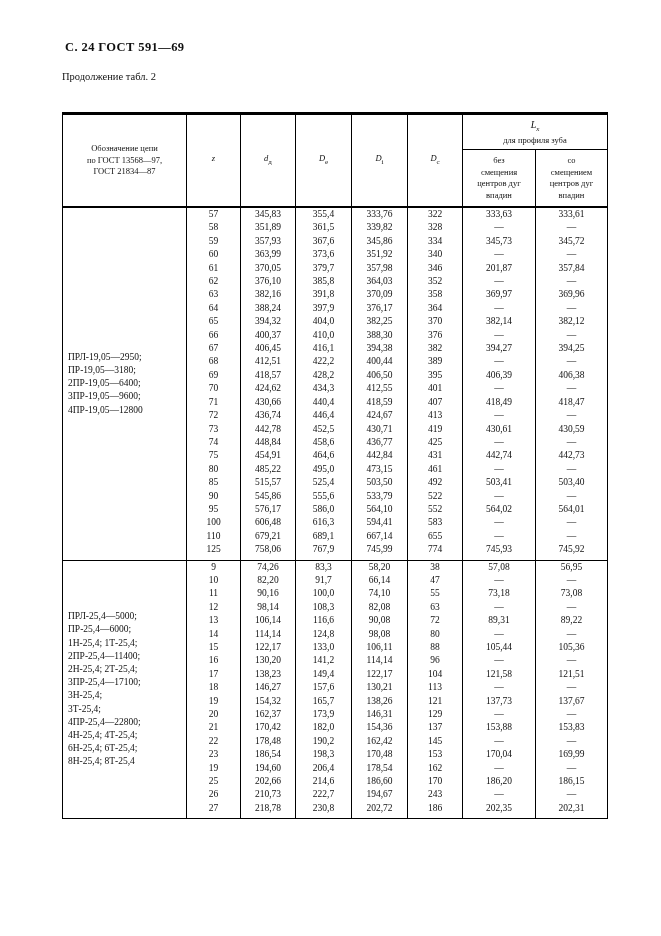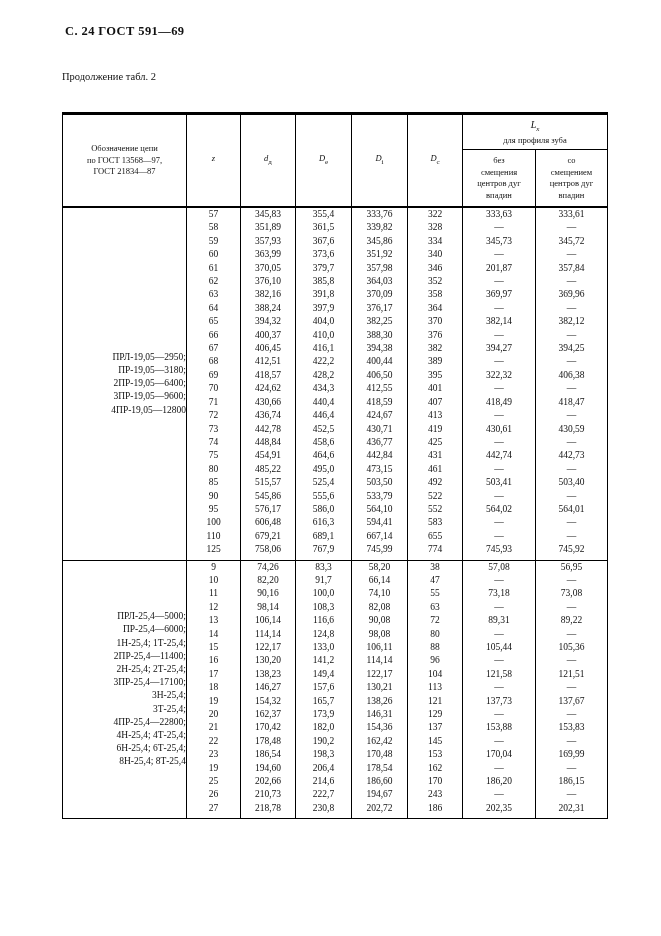--- a/index.html
+++ b/index.html
@@ -1,37 +1,37 @@
 <!DOCTYPE html>
 <html><head>
 <meta charset="utf-8">
 <style>
   html,body{margin:0;padding:0;background:#e8e8e8;}
   .page{position:relative;width:661px;height:936px;background:#ffffff;color:#111;
         font-family:"Liberation Serif","DejaVu Serif",serif;overflow:hidden;}
-  .doc-header{position:absolute;left:65px;top:24px;font-weight:bold;font-size:12.5px;letter-spacing:.4px;}
+  .doc-header{position:absolute;left:65px;top:40px;font-weight:bold;font-size:12.5px;letter-spacing:.4px;}
   .continuation{position:absolute;left:62px;width:545px;top:71px;text-align:left;font-size:10.5px;}
   .caption{position:absolute;left:62px;width:545px;top:89px;text-align:center;font-size:10px;}
   table.gost{position:absolute;left:62px;top:112px;width:545px;border-collapse:collapse;table-layout:fixed;
              border-top:3px solid #000;border-bottom:1.5px solid #000;}
   .gost th,.gost td{border-left:1.5px solid #000;border-right:1.5px solid #000;padding:0;
                     font-weight:normal;text-align:center;vertical-align:middle;}
   .gost thead{border-bottom:2px solid #000;}
   .gost thead th{font-size:8.5px;line-height:11.5px;}
   th.sym{font-size:10px;}
   th.sym i{font-style:italic;}
   th.sym sub,.l-sym sub{font-size:7px;}
   .l-head{height:34px;vertical-align:middle;}
   .l-sym{font-size:10px;font-style:italic;line-height:12px;}
   .l-caption{font-size:8.5px;line-height:11px;font-style:normal;}
   .subhead-row th{border-top:1.5px solid #000;height:56px;font-size:8px;line-height:10.5px;vertical-align:middle;}
   .gost td{font-size:9.5px;height:13.4px;line-height:13.4px;white-space:nowrap;}
   .gost tbody tr:first-child td{padding-top:0;}
   .gost tbody tr:last-child td{padding-bottom:3px;}
-  td.desig{text-align:right;padding-left:5px;font-size:9.5px;line-height:13.2px;vertical-align:middle;white-space:nowrap;margin-top:22px;}
+  td.desig{text-align:left;padding-left:5px;font-size:9.5px;line-height:13.2px;vertical-align:middle;white-space:nowrap;margin-top:22px;}
   tbody.group-sep{border-top:1.5px solid #000;}
 </style>
 </head>
 <body>
 
 <div class="page">
 
   <div class="doc-header">С. 24 ГОСТ 591—69</div>
   <div class="continuation">Продолжение табл. 2</div>
 
@@ -173,21 +173,21 @@
           <td>389</td>
           <td>—</td>
           <td>—</td>
         </tr>
         <tr>
           <td>69</td>
           <td>418,57</td>
           <td>428,2</td>
           <td>406,50</td>
           <td>395</td>
-          <td>322,32</td>
+          <td>406,39</td>
           <td>406,38</td>
         </tr>
         <tr>
           <td>70</td>
           <td>424,62</td>
           <td>434,3</td>
           <td>412,55</td>
           <td>401</td>
           <td>—</td>
           <td>—</td>

